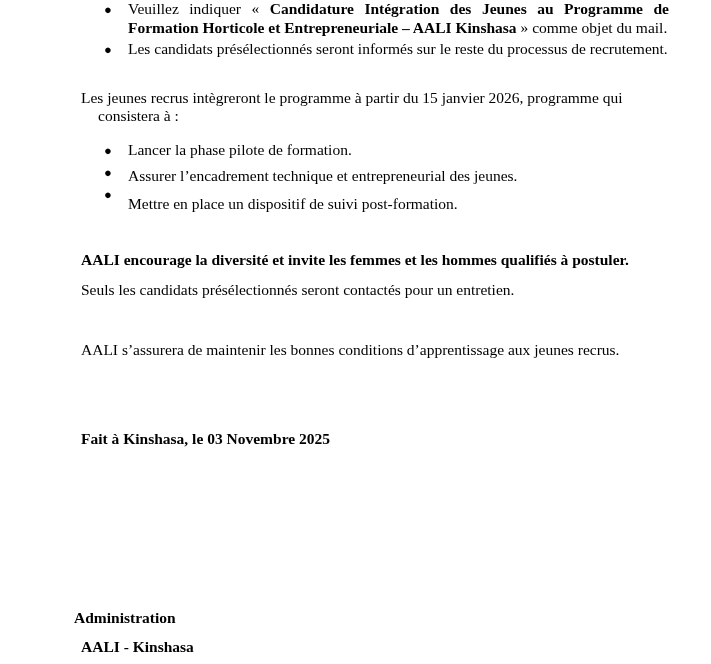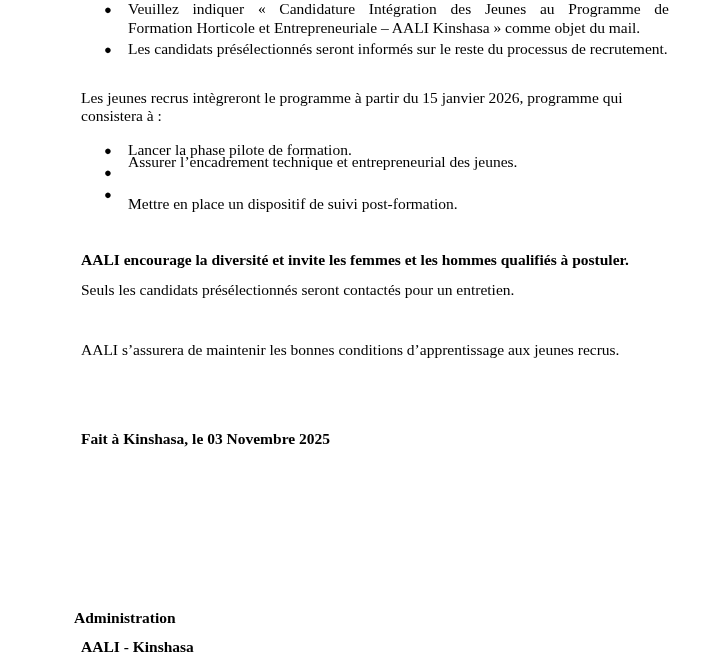--- a/index.html
+++ b/index.html
@@ -4,46 +4,46 @@
 <style>
   html, body { margin: 0; padding: 0; background: #ffffff; }
   body {
     width: 711px; height: 664px; overflow: hidden; position: relative;
     font-family: "Liberation Serif", "DejaVu Serif", serif;
     color: #000000; font-size: 15.5px;
   }
   .abs { position: absolute; white-space: nowrap; }
   .bullet { position: absolute; left: 104px; font-size: 13px; }
   .li-text { position: absolute; left: 128px; white-space: nowrap; }
-  b { font-weight: normal; }
+  b { font-weight: bold; }
   .just { width: 541px; text-align: justify; text-align-last: justify; white-space: normal; }
 </style>
 </head>
 <body>
 
 <span class="bullet" style="top:2px;">●</span>
 <div class="li-text just" style="top:0px;">
   <span>Veuillez indiquer «</span>
   <b>Candidature Intégration des Jeunes au Programme de</b>
 </div>
 <div class="li-text" style="top:19px;">
   <b>Formation Horticole et Entrepreneuriale – AALI Kinshasa</b>
   <span>» comme objet du mail.</span>
 </div>
 
 <span class="bullet" style="top:42px;">●</span>
 <div class="li-text" style="top:40px;">Les candidats présélectionnés seront informés sur le reste du processus de recrutement.</div>
 
 <div class="abs" style="left:81px; top:89px;">Les jeunes recrus intègreront le programme à partir du 15 janvier 2026, programme qui</div>
-<div class="abs" style="left:81px; top:107px;">consistera à :</div>
+<div class="abs" style="left:98px; top:107px;">consistera à :</div>
 
 <span class="bullet" style="top:143px;">●</span>
 <div class="li-text" style="top:141px;">Lancer la phase pilote de formation.</div>
 <span class="bullet" style="top:165px;">●</span>
-<div class="li-text" style="top:153px;">Assurer l’encadrement technique et entrepreneurial des jeunes.</div>
+<div class="li-text" style="top:167px;">Assurer l’encadrement technique et entrepreneurial des jeunes.</div>
 <span class="bullet" style="top:187px;">●</span>
 <div class="li-text" style="top:195px;text-align:right;">Mettre en place un dispositif de suivi post-formation.</div>
 
 <div class="abs" style="left:81px; top:251px; font-weight:bold;">AALI encourage la diversité et invite les femmes et les hommes qualifiés à postuler.</div>
 <div class="abs" style="left:81px; top:281px;">Seuls les candidats présélectionnés seront contactés pour un entretien.</div>
 <div class="abs" style="left:81px; top:341px;">AALI s’assurera de maintenir les bonnes conditions d’apprentissage aux jeunes recrus.</div>
 
 <div class="abs" style="left:81px; top:430px; font-weight:bold;text-align:right;">Fait à Kinshasa, le 03 Novembre 2025</div>
 
 <div class="abs" style="left:74px; top:609px; font-weight:bold;">Administration</div>

